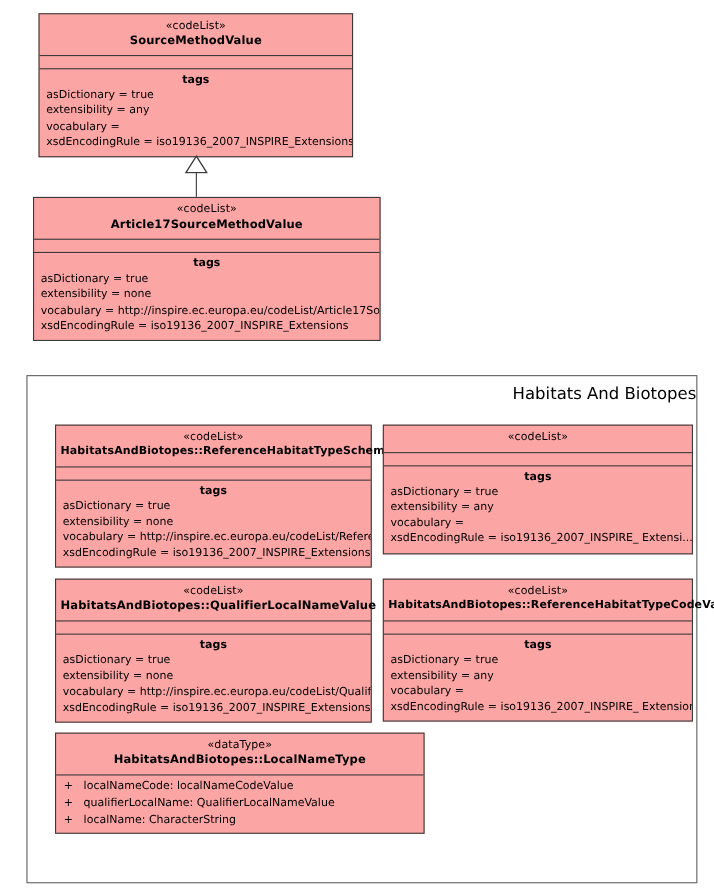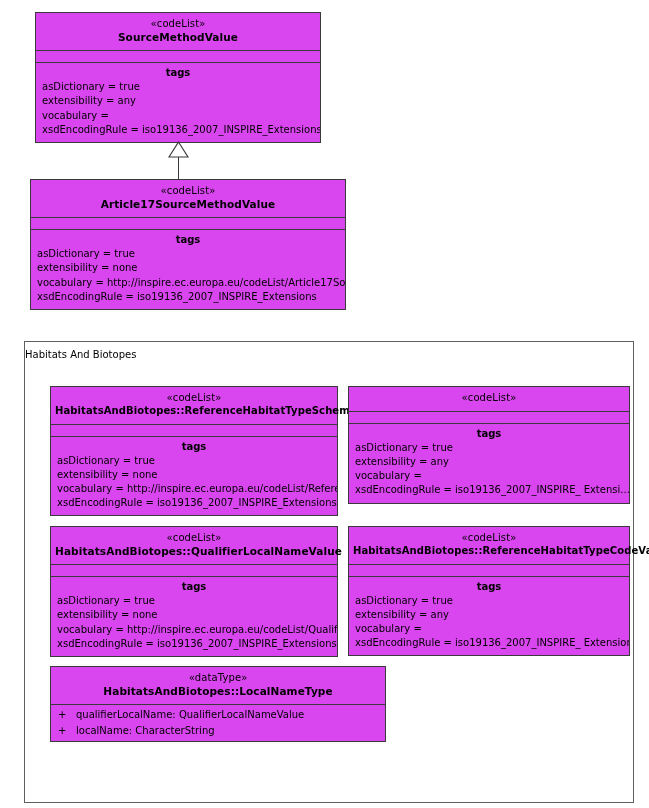--- a/index.html
+++ b/index.html
@@ -14,21 +14,21 @@
     font-family: "DejaVu Sans", "Liberation Sans", sans-serif;
     color: #000000;
     overflow: hidden;
   }
 
   
   .uml-class {
     position: absolute;
     box-sizing: border-box;
     border: 1px solid #3a3a3a;
-    background: #d946ef;
+    background: #fca5a5;
   }
   .uml-header {
     text-align: center;
     padding: 5px 4px 6px 4px;
     line-height: 1.28;
     border-bottom: 1px solid #3a3a3a;
   }
   .stereo {
     font-size: 10px;
     letter-spacing: 0.1px;
@@ -85,22 +85,22 @@
 
   
   .package-frame {
     position: absolute;
     box-sizing: border-box;
     border: 1px solid #5f5f5f;
     background: #ffffff;
   }
   .package-label {
     position: absolute;
-    text-align: left;
-    font-size: 10px;
+    text-align: right;
+    font-size: 15px;
     width: 100%;
     top: 7px;
     left: 0;
   }
 
   
   .gen-line {
     position: absolute;
     background: #3a3a3a;
     width: 1px;
@@ -211,20 +211,23 @@
     <div class="tag-line">xsdEncodingRule = iso19136_2007_INSPIRE_ Extensions</div>
   </div>
 </div>
 
 <div class="uml-class" style="left:50px; top:666px; width:336px;">
   <div class="uml-header">
     <div class="stereo">«dataType»</div>
     <div class="cls-name">HabitatsAndBiotopes::LocalNameType</div>
   </div>
   <div class="attr-compartment">
+    <div class="attr-line">
+      <span class="attr-vis">+</span><span>localNameCode:  localNameCodeValue</span>
+    </div>
     <div class="attr-line">
       <span class="attr-vis">+</span><span>qualifierLocalName:  QualifierLocalNameValue</span>
     </div>
     <div class="attr-line">
       <span class="attr-vis">+</span><span>localName:  CharacterString</span>
     </div>
   </div>
 </div>
 
 </body></html>

